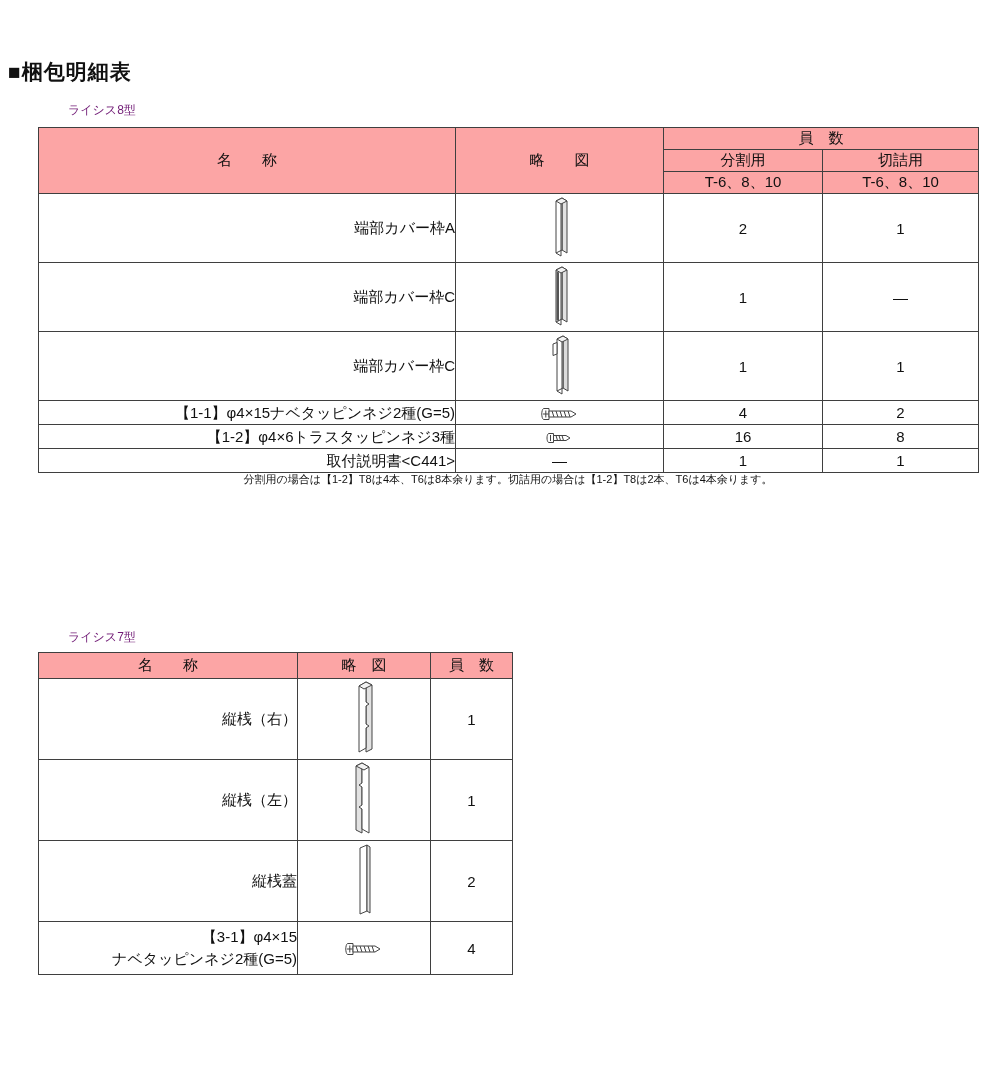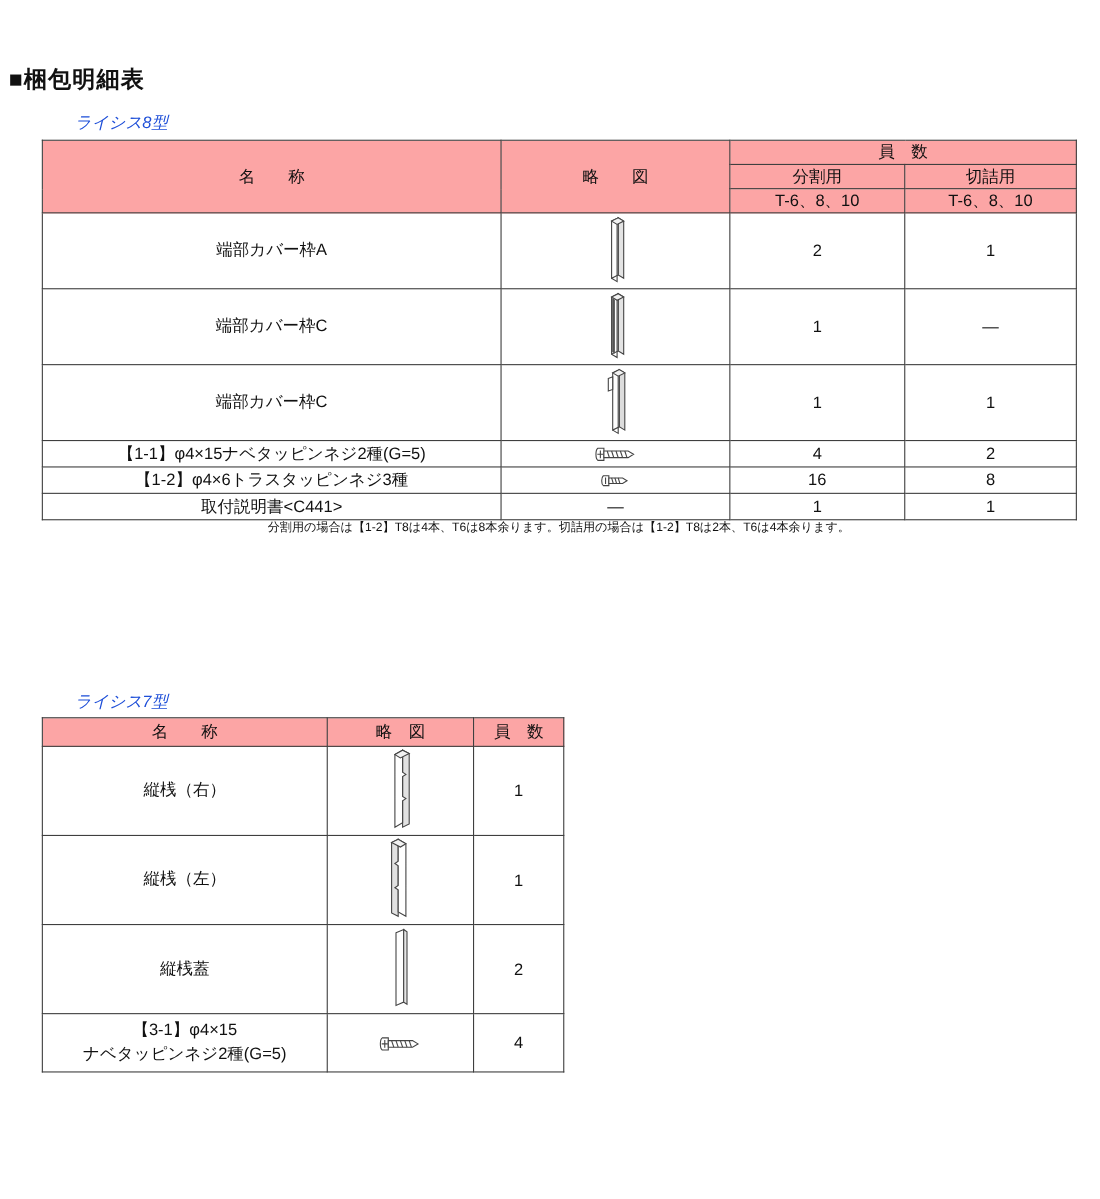--- a/index.html
+++ b/index.html
@@ -1,34 +1,34 @@
 <!DOCTYPE html>
 <html><head>
 <meta charset="utf-8">
 <style>
   html,body{margin:0;padding:0;background:#ffffff;}
   body{width:1000px;height:1090px;position:relative;overflow:hidden;
        font-family:"Liberation Sans","DejaVu Sans",sans-serif;color:#111;}
   .title{position:absolute;left:8px;top:58px;font-size:21px;font-weight:bold;letter-spacing:1px;}
-  .tlabel{position:absolute;font-size:15px;color:#1d4ed8;font-style:italic;}
+  .tlabel{position:absolute;font-size:12px;color:#701a75;}
   .l1{left:68px;top:102px;}
   .l2{left:68px;top:629px;}
   table.t{border-collapse:collapse;table-layout:fixed;position:absolute;background:#fff;}
   .t1{left:38px;top:127px;width:940px;}
   .t2{left:38px;top:652px;width:474px;}
   table.t td{border:1px solid #3f3f3f;font-size:15px;padding:0;vertical-align:middle;}
   tr.hdr td{background:#fca5a5;text-align:center;font-weight:normal;}
   tr.h22 td{height:21px;}
   tr.h26 td{height:25px;}
   tr.h68 > td{height:68px;}
   tr.h80 > td{height:80px;margin-left:16px;}
   tr.h52 > td{height:52px;}
   tr.h23 > td{height:23px;}
   tr.h24 > td{height:24px;}
-  td.nm{text-align:center;padding:2px 10px;white-space:pre-line;line-height:1.45;}
+  td.nm{text-align:right;padding:2px 10px;white-space:pre-line;line-height:1.45;}
   td.sk{text-align:center;}
   td.q{text-align:center;}
   .note{position:absolute;left:38px;top:472px;width:940px;text-align:center;font-size:11px;color:#111;}
   svg{display:inline-block;vertical-align:middle;}
 </style>
 </head>
 <body>
 
 <div>
 

